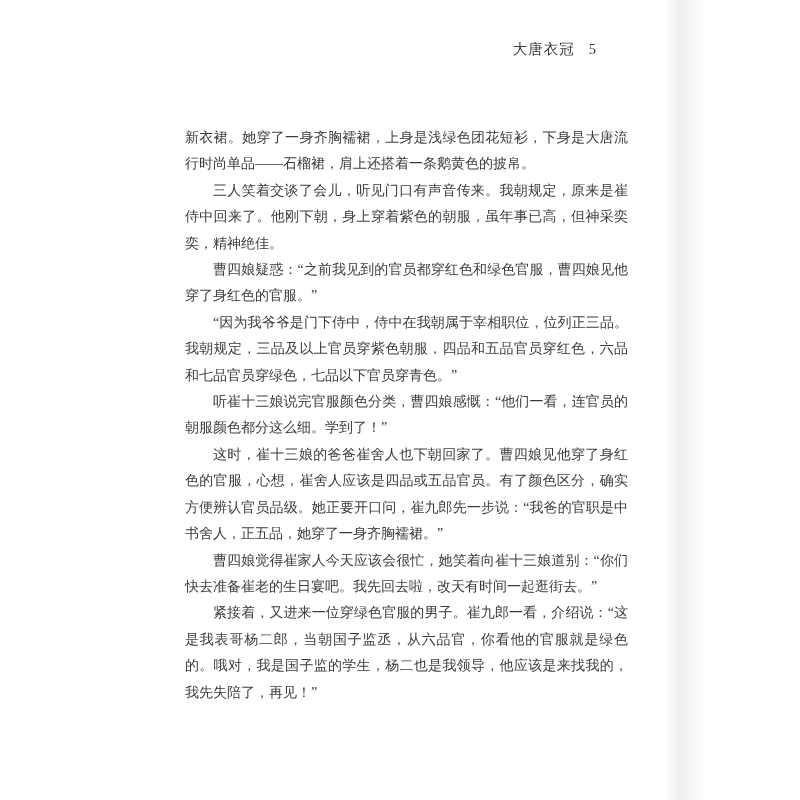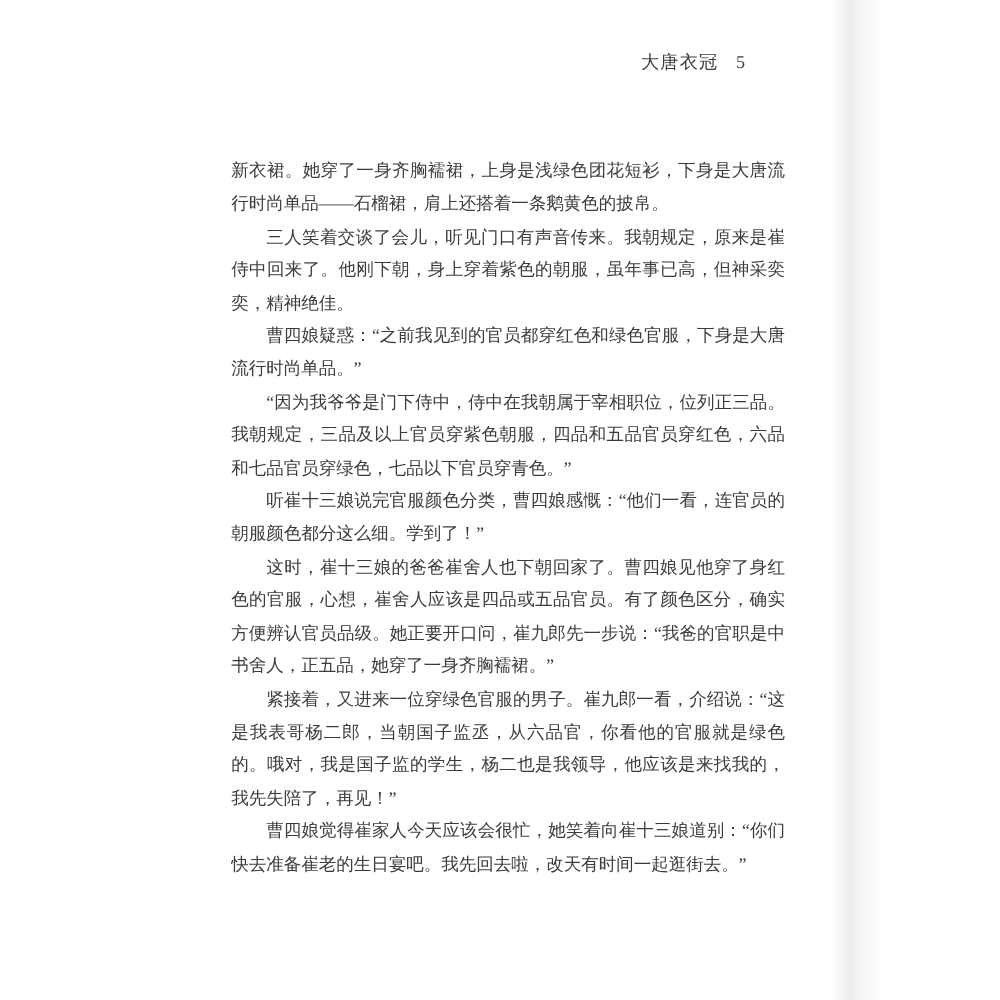--- a/index.html
+++ b/index.html
@@ -74,21 +74,21 @@
 
   <div class="edge-shade"></div>
 
   <div class="running-head">
     <span>大唐衣冠</span><span class="page-num">5</span>
   </div>
 
   <div class="body-text">
     <p class="no-indent">新衣裙。她穿了一身齐胸襦裙，上身是浅绿色团花短衫，下身是大唐流行时尚单品——石榴裙，肩上还搭着一条鹅黄色的披帛。</p>
     <p>三人笑着交谈了会儿，听见门口有声音传来。我朝规定，原来是崔侍中回来了。他刚下朝，身上穿着紫色的朝服，虽年事已高，但神采奕奕，精神绝佳。</p>
-    <p>曹四娘疑惑：“之前我见到的官员都穿红色和绿色官服，下身是大唐流行时尚单品。”</p>
+    <p>曹四娘疑惑：“之前我见到的官员都穿红色和绿色官服，曹四娘见他穿了身红色的官服。”</p>
     <p>“因为我爷爷是门下侍中，侍中在我朝属于宰相职位，位列正三品。我朝规定，三品及以上官员穿紫色朝服，四品和五品官员穿红色，六品和七品官员穿绿色，七品以下官员穿青色。”</p>
     <p>听崔十三娘说完官服颜色分类，曹四娘感慨：“他们一看，连官员的朝服颜色都分这么细。学到了！”</p>
     <p>这时，崔十三娘的爸爸崔舍人也下朝回家了。曹四娘见他穿了身红色的官服，心想，崔舍人应该是四品或五品官员。有了颜色区分，确实方便辨认官员品级。她正要开口问，崔九郎先一步说：“我爸的官职是中书舍人，正五品，她穿了一身齐胸襦裙。”</p>
+    <p>曹四娘觉得崔家人今天应该会很忙，她笑着向崔十三娘道别：“你们快去准备崔老的生日宴吧。我先回去啦，改天有时间一起逛街去。”</p>
     <p>紧接着，又进来一位穿绿色官服的男子。崔九郎一看，介绍说：“这是我表哥杨二郎，当朝国子监丞，从六品官，你看他的官服就是绿色的。哦对，我是国子监的学生，杨二也是我领导，他应该是来找我的，我先失陪了，再见！”</p>
-    <p>曹四娘觉得崔家人今天应该会很忙，她笑着向崔十三娘道别：“你们快去准备崔老的生日宴吧。我先回去啦，改天有时间一起逛街去。”</p>
   </div>
 
 </div>
 
 </body></html>

